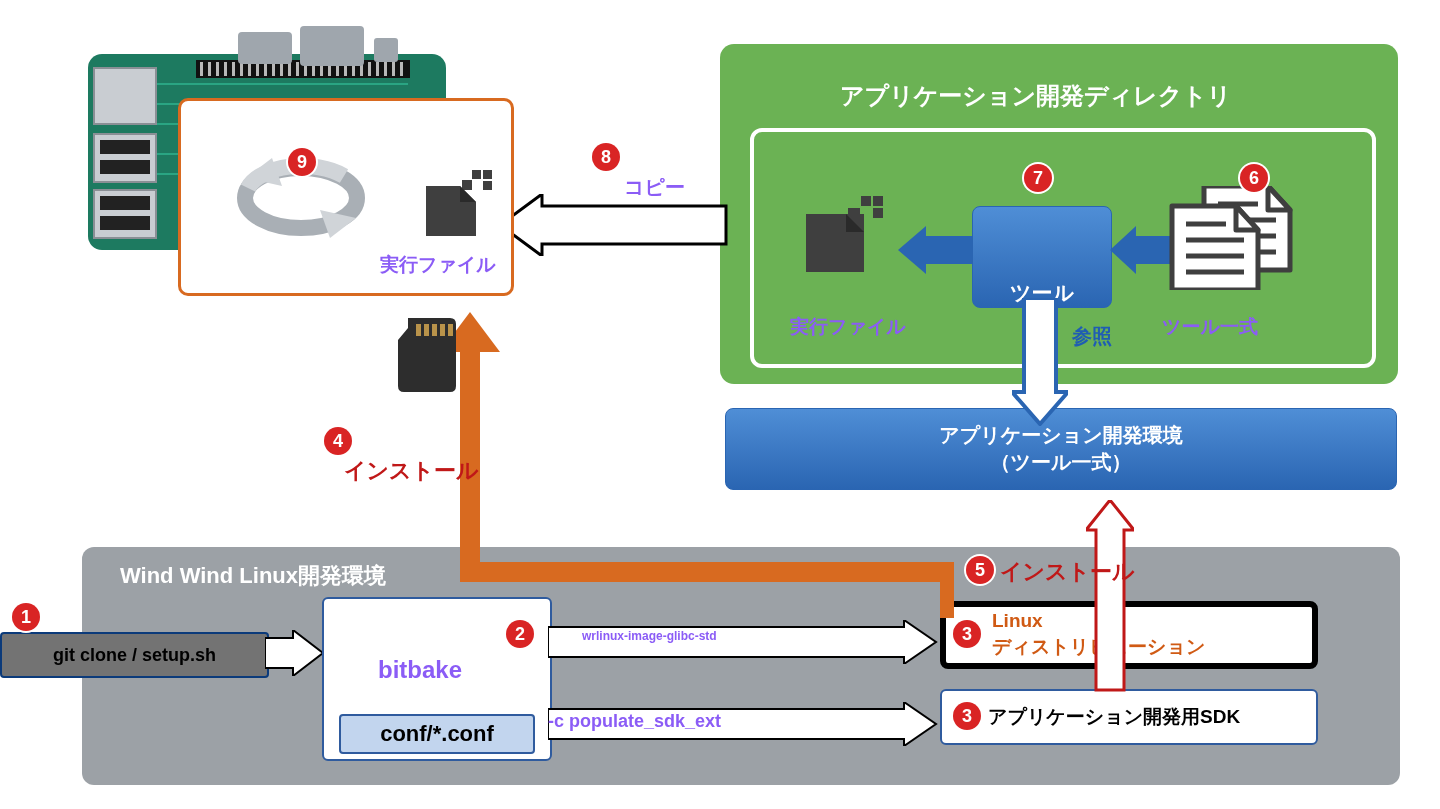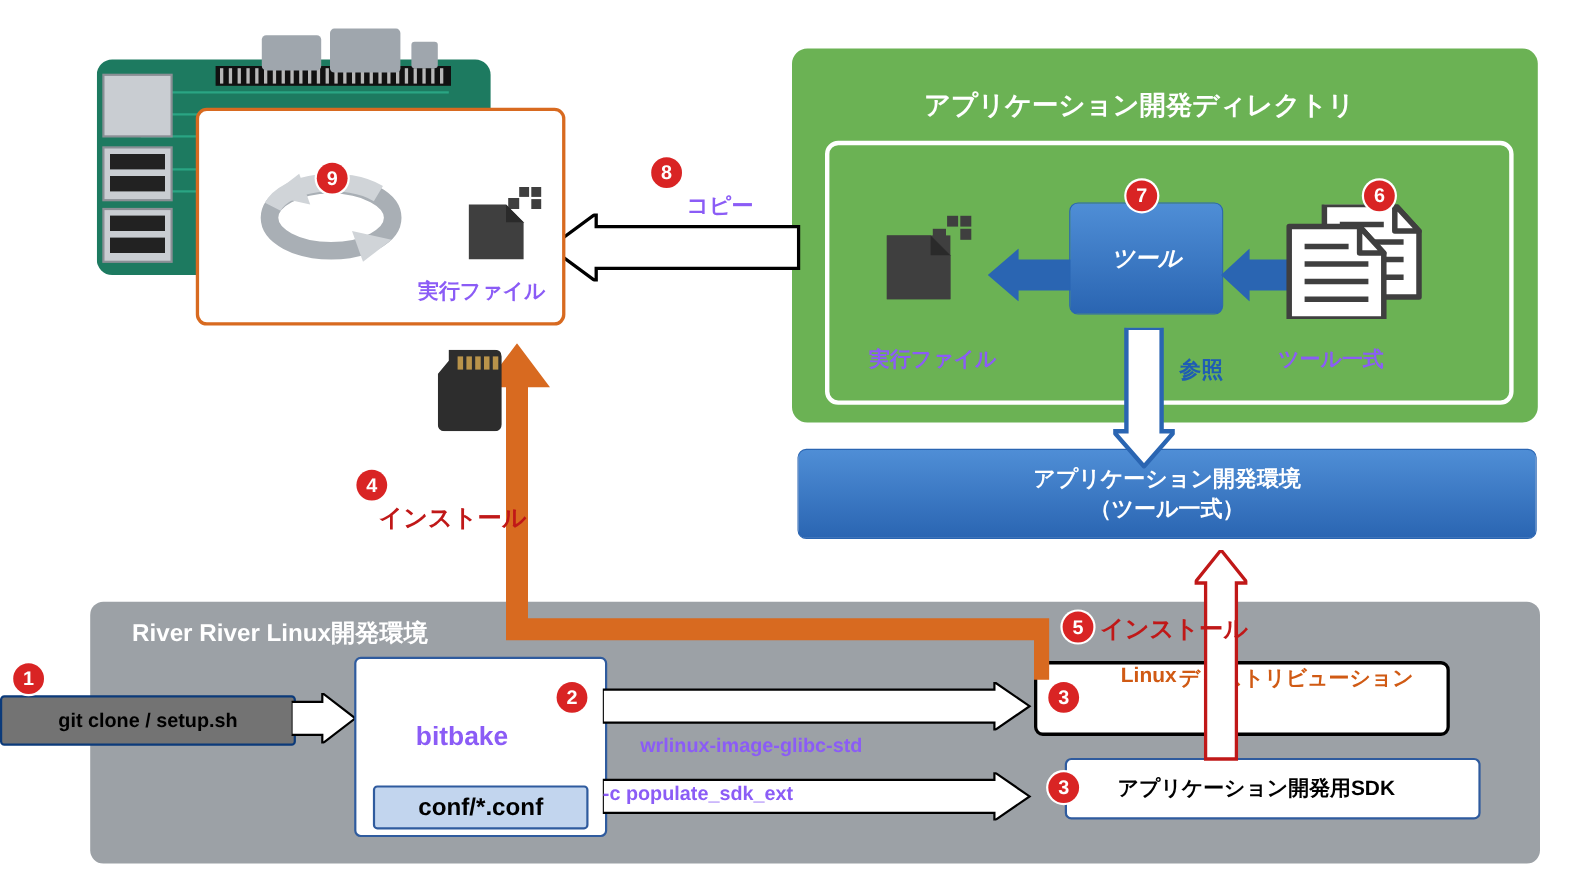--- a/index.html
+++ b/index.html
@@ -26,60 +26,60 @@
   }
   .white-text { color: #fff; font-weight: 700; }
 </style>
 </head>
 <body>
 
 <div class="stage">
 
   <div class="abs" style="left:82px; top:547px; width:1318px; height:238px;
               background:#9ca1a6; border-radius:12px;"></div>
-  <div class="abs label-black" style="left:120px; top:561px; font-size:22px; color:#fff; font-weight:700;">River River Linux開発環境</div>
+  <div class="abs label-black" style="left:120px; top:561px; font-size:22px; color:#fff; font-weight:700;">Wind Wind Linux開発環境</div>
 
   <div class="abs small-box" style="left:0px; top:632px; width:265px; height:42px; border-color:#0b3a7a; font-size:18px; font-weight:700;">git clone / setup.sh</div>
   <div class="abs badge" style="left:12px; top:603px;">1</div>
 
   <svg class="abs" style="left:265px; top:630px;" width="60" height="46">
     <polygon points="0,8 28,8 28,0 58,23 28,46 28,38 0,38" fill="#fff" stroke="#000" stroke-width="2"></polygon>
   </svg>
 
   <div class="abs" style="left:322px; top:597px; width:226px; height:160px;
               background:#fff; border:2px solid #2f5b9e; border-radius:6px;"></div>
   <div class="abs label-black" style="left:378px; top:656px; font-size:24px; font-weight:800;">bitbake</div>
   <div class="abs" style="left:339px; top:714px; width:192px; height:36px;
               background:#c2d5ee; border:2px solid #2f5b9e; border-radius:4px;
               display:flex; align-items:center; justify-content:center; font-weight:700; font-size:22px;">conf/*.conf</div>
   <div class="abs badge" style="left:506px; top:620px;">2</div>
 
   <svg class="abs" style="left:548px; top:620px;" width="390" height="44">
     <polygon points="0,7 356,7 356,0 388,22 356,44 356,37 0,37" fill="#fff" stroke="#000" stroke-width="2"></polygon>
   </svg>
-  <div class="abs label-black" style="left:582px; top:629px; font-size:18px; font-weight:700;margin-top:39px;">wrlinux-image-glibc-std</div>
+  <div class="abs label-black" style="left:582px; top:629px; font-size:12px; font-weight:700;">wrlinux-image-glibc-std</div>
 
   <svg class="abs" style="left:548px; top:702px;" width="390" height="44">
     <polygon points="0,7 356,7 356,0 388,22 356,44 356,37 0,37" fill="#fff" stroke="#000" stroke-width="2"></polygon>
   </svg>
   <div class="abs label-black" style="left:548px; top:711px; font-size:18px; font-weight:700;">-c populate_sdk_ext</div>
 
   <div class="abs" style="left:940px; top:601px; width:378px; height:68px;
-              background:#fff; border:3px solid #000000; border-radius:8px;
+              background:#fff; border:6px solid #000000; border-radius:8px;
               padding-left:46px; box-sizing:border-box;
-              display:flex; flex-direction:row; justify-content:center; gap:2px;">
+              display:flex; flex-direction:column; justify-content:center; gap:2px;">
     <span class="label-orange" style="font-size:19px;">Linux</span>
     <span class="label-orange" style="font-size:19px;">ディストリビューション</span>
   </div>
   <div class="abs badge" style="left:953px; top:620px;">3</div>
 
   <div class="abs" style="left:940px; top:689px; width:378px; height:56px;
               background:#fff; border:2px solid #2f5b9e; border-radius:6px;
               display:flex; align-items:center; padding-left:46px; box-sizing:border-box;
-              font-size:19px; font-weight:700;margin-left:28px;">アプリケーション開発用SDK</div>
+              font-size:19px; font-weight:700;">アプリケーション開発用SDK</div>
   <div class="abs badge" style="left:953px; top:702px;">3</div>
 
   <svg class="abs" style="left:424px; top:312px;" width="530" height="310">
 
     <path d="M 516 306 L 516 270 L 36 270 L 36 40 L 16 40 L 46 0 L 76 40 L 56 40 L 56 250 L 530 250 L 530 306 Z" fill="#d86a20"></path>
   </svg>
   <div class="abs badge" style="left:324px; top:427px;">4</div>
   <div class="abs label-red" style="left:344px; top:456px; font-size:22px;">インストール</div>
 
   <div class="abs blue-grad" style="left:725px; top:408px; width:670px; height:80px; border-radius:8px;
@@ -109,22 +109,22 @@
     <rect x="42" y="12" width="12" height="12" fill="#3f3f3f"></rect>
     <polygon points="0,18 40,18 58,36 58,76 0,76 0,18" fill="#3f3f3f"></polygon>
     <polygon points="40,18 40,36 58,36" fill="#2a2a2a"></polygon>
   </svg>
   <div class="abs label-black" style="left:790px; top:314px; font-size:19px; font-weight:700;">実行ファイル</div>
 
   <svg class="abs" style="left:898px; top:226px;" width="78" height="48">
     <polygon points="78,10 28,10 28,0 0,24 28,48 28,38 78,38" fill="#2a65b2"></polygon>
   </svg>
 
-  <div class="abs blue-grad" style="left:972px; top:184px; width:138px; height:100px; border-radius:8px;
-              display:flex; align-items:center; justify-content:center;font-style:italic;">
+  <div class="abs blue-grad" style="left:972px; top:206px; width:138px; height:100px; border-radius:8px;
+              display:flex; align-items:flex-end; justify-content:center;">
     <span class="white-text" style="font-size:21px;">ツール</span>
   </div>
   <div class="abs badge" style="left:1024px; top:164px;">7</div>
 
   <svg class="abs" style="left:1110px; top:226px;" width="62" height="48">
     <polygon points="62,10 26,10 26,0 0,24 26,48 26,38 62,38" fill="#2a65b2"></polygon>
   </svg>
 
   <svg class="abs" style="left:1168px; top:186px;" width="126" height="104" viewBox="0 0 126 104">
 

